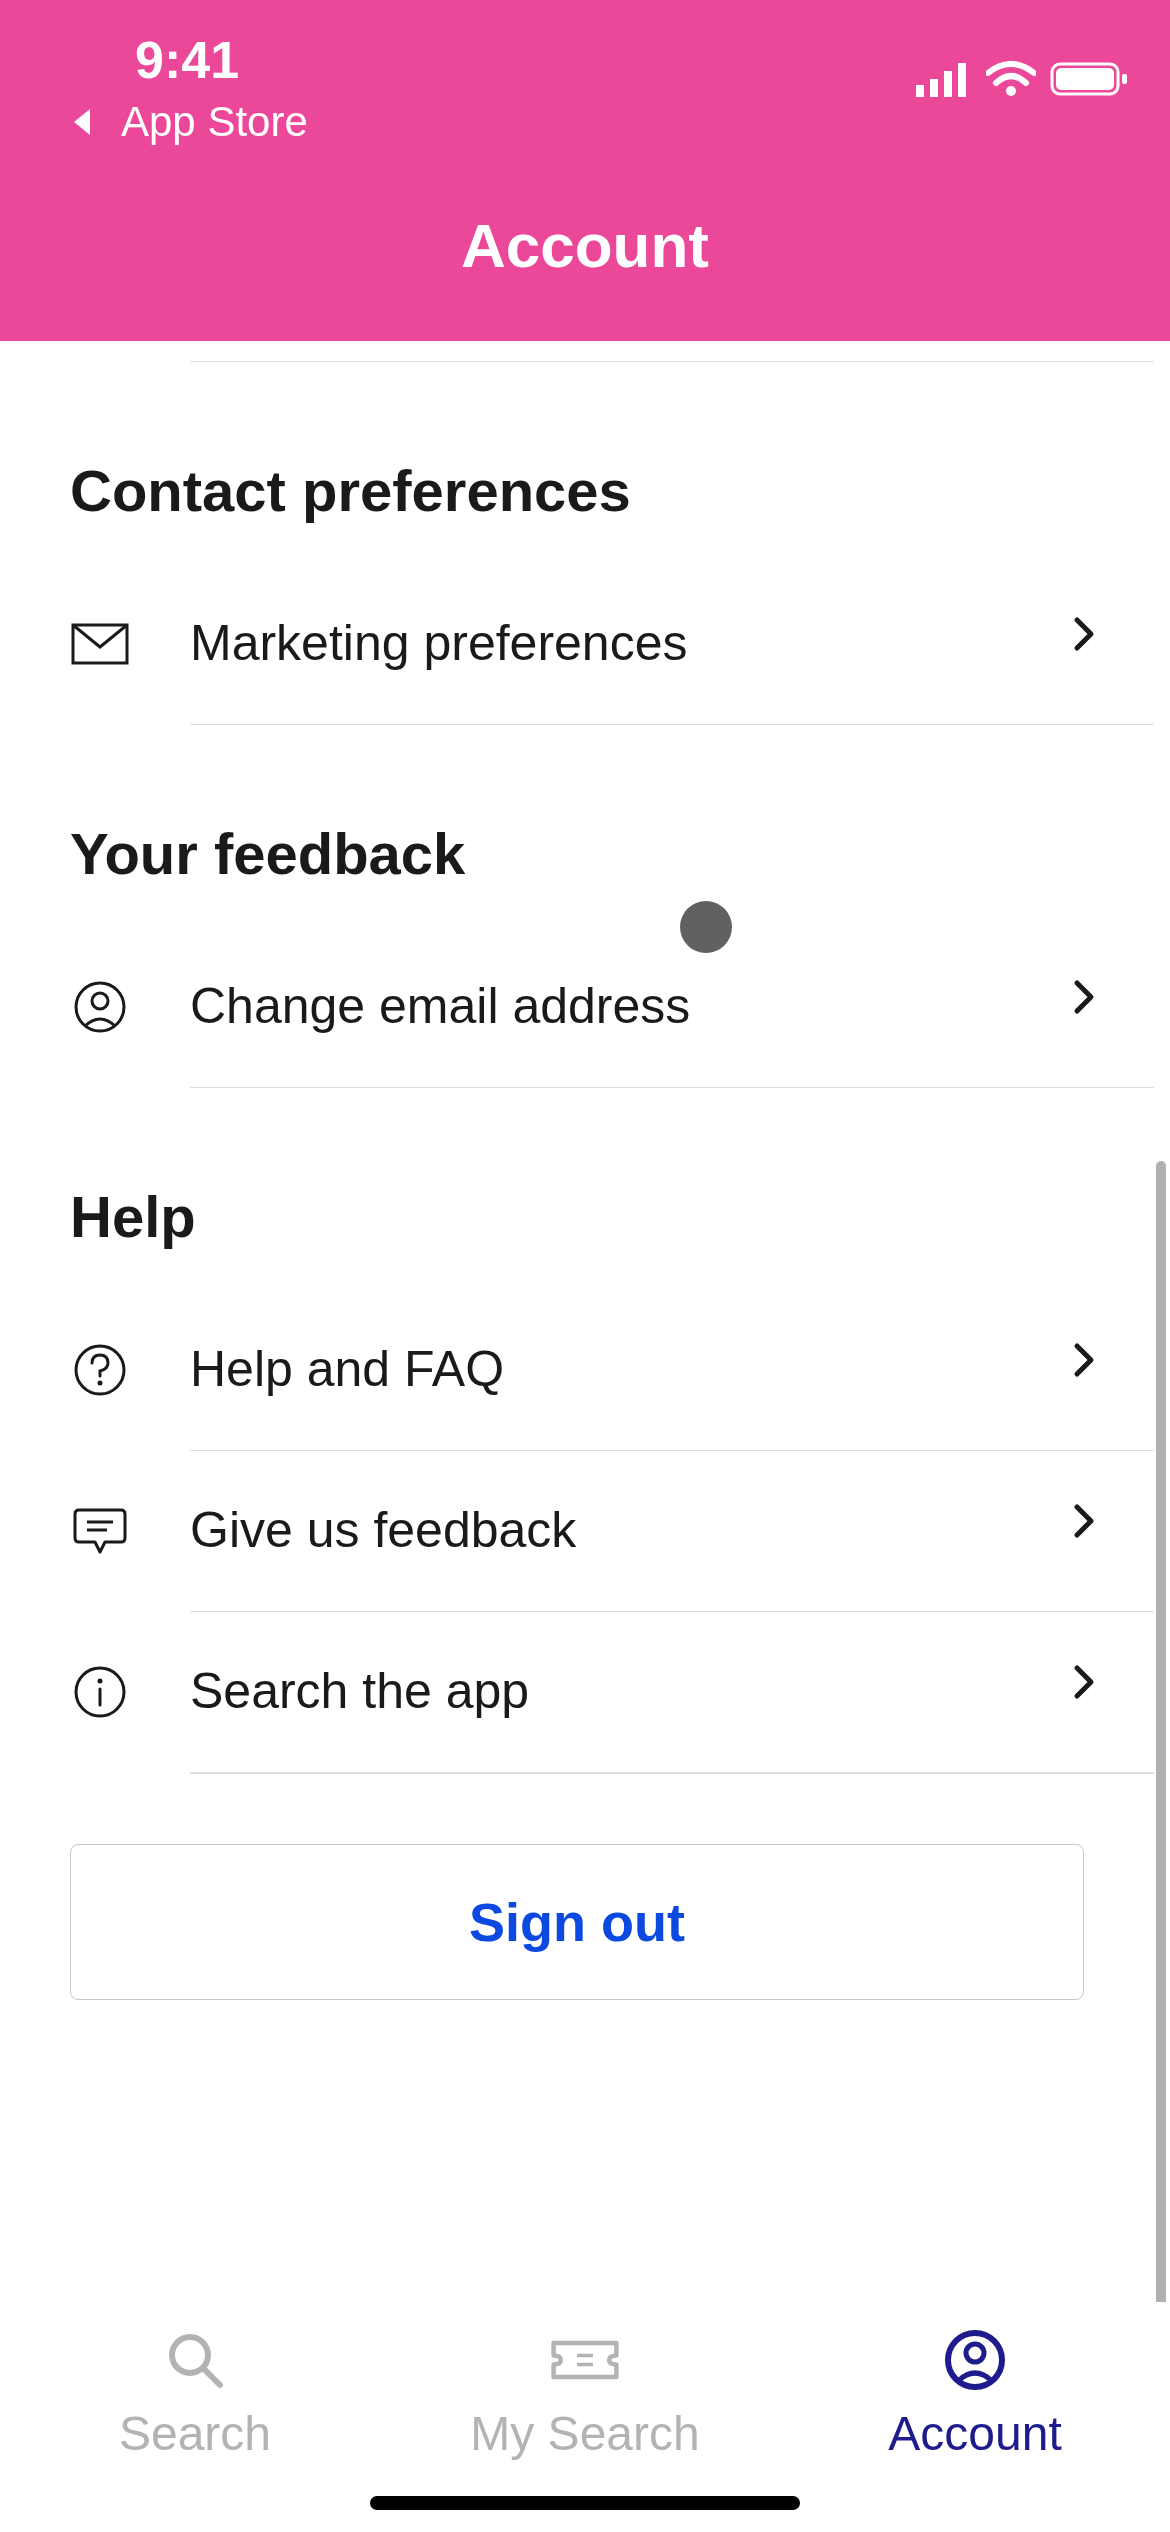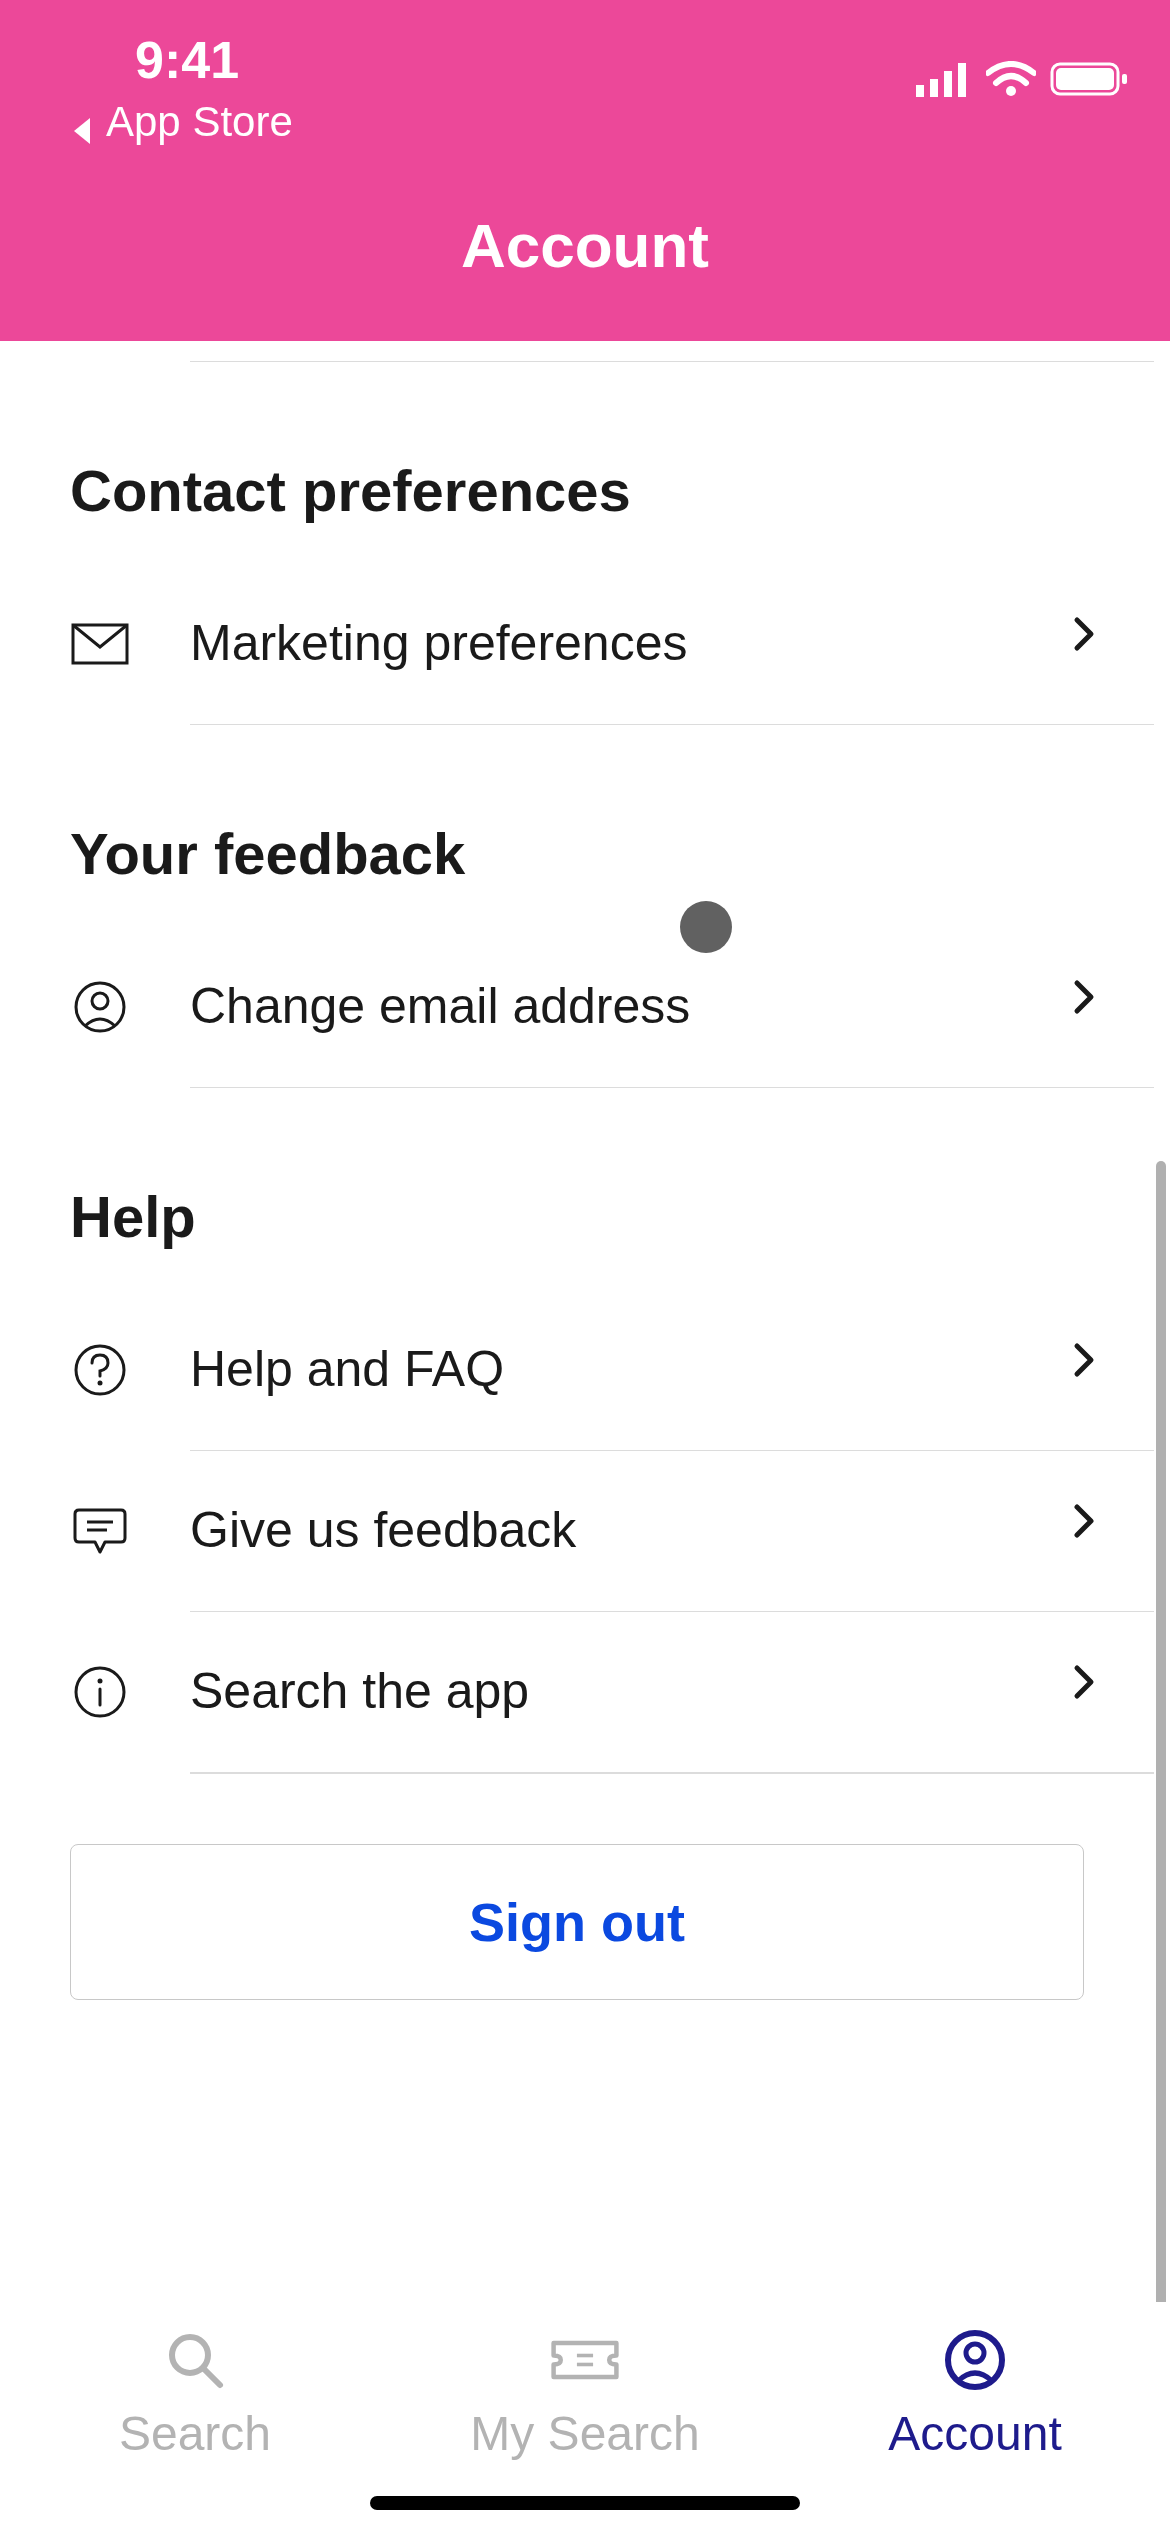--- a/index.html
+++ b/index.html
@@ -4,21 +4,21 @@
 <style>
   * { box-sizing: border-box; margin: 0; padding: 0; }
   html, body { width: 1170px; height: 2532px; font-family: -apple-system, Helvetica, Arial, sans-serif; background: #fff; color: #1a1a1a; overflow: hidden; }
   .screen { width: 1170px; height: 2532px; position: relative; display: flex; flex-direction: column; }
 
   
   .header { background: #ec4899; color: #fff; }
   .status-bar { display: flex; align-items: flex-start; justify-content: space-between; padding: 30px 40px 0 40px; height: 150px; }
   .status-left { display: flex; flex-direction: column; }
   .status-time { font-size: 52px; font-weight: 600; padding-left: 95px; }
-  .status-back { display: flex; align-items: flex-end; gap: 12px; font-size: 42px; margin-top: 8px; padding-left: 30px; }
+  .status-back { display: flex; align-items: center; gap: 27px; font-size: 42px; margin-top: 8px; padding-left: 30px; }
   .status-right { display: flex; align-items: center; gap: 14px; padding-top: 30px; }
   .nav-title { text-align: center; font-size: 62px; font-weight: 700; padding: 60px 0 60px 0; }
 
   
   .content { flex: 1; overflow: hidden; position: relative; }
   .content-inner { position: absolute; top: -90px; left: 0; right: 16px; padding-bottom: 60px; }
   .prev-row-divider { height: 1px; background: #dcdcdc; margin-left: 190px; margin-top: 110px; }
 
   .section-title { font-size: 58px; font-weight: 700; padding: 95px 70px 40px 70px; }
   .row { display: flex; align-items: flex-start; padding: 50px 50px 50px 70px; position: relative; }

